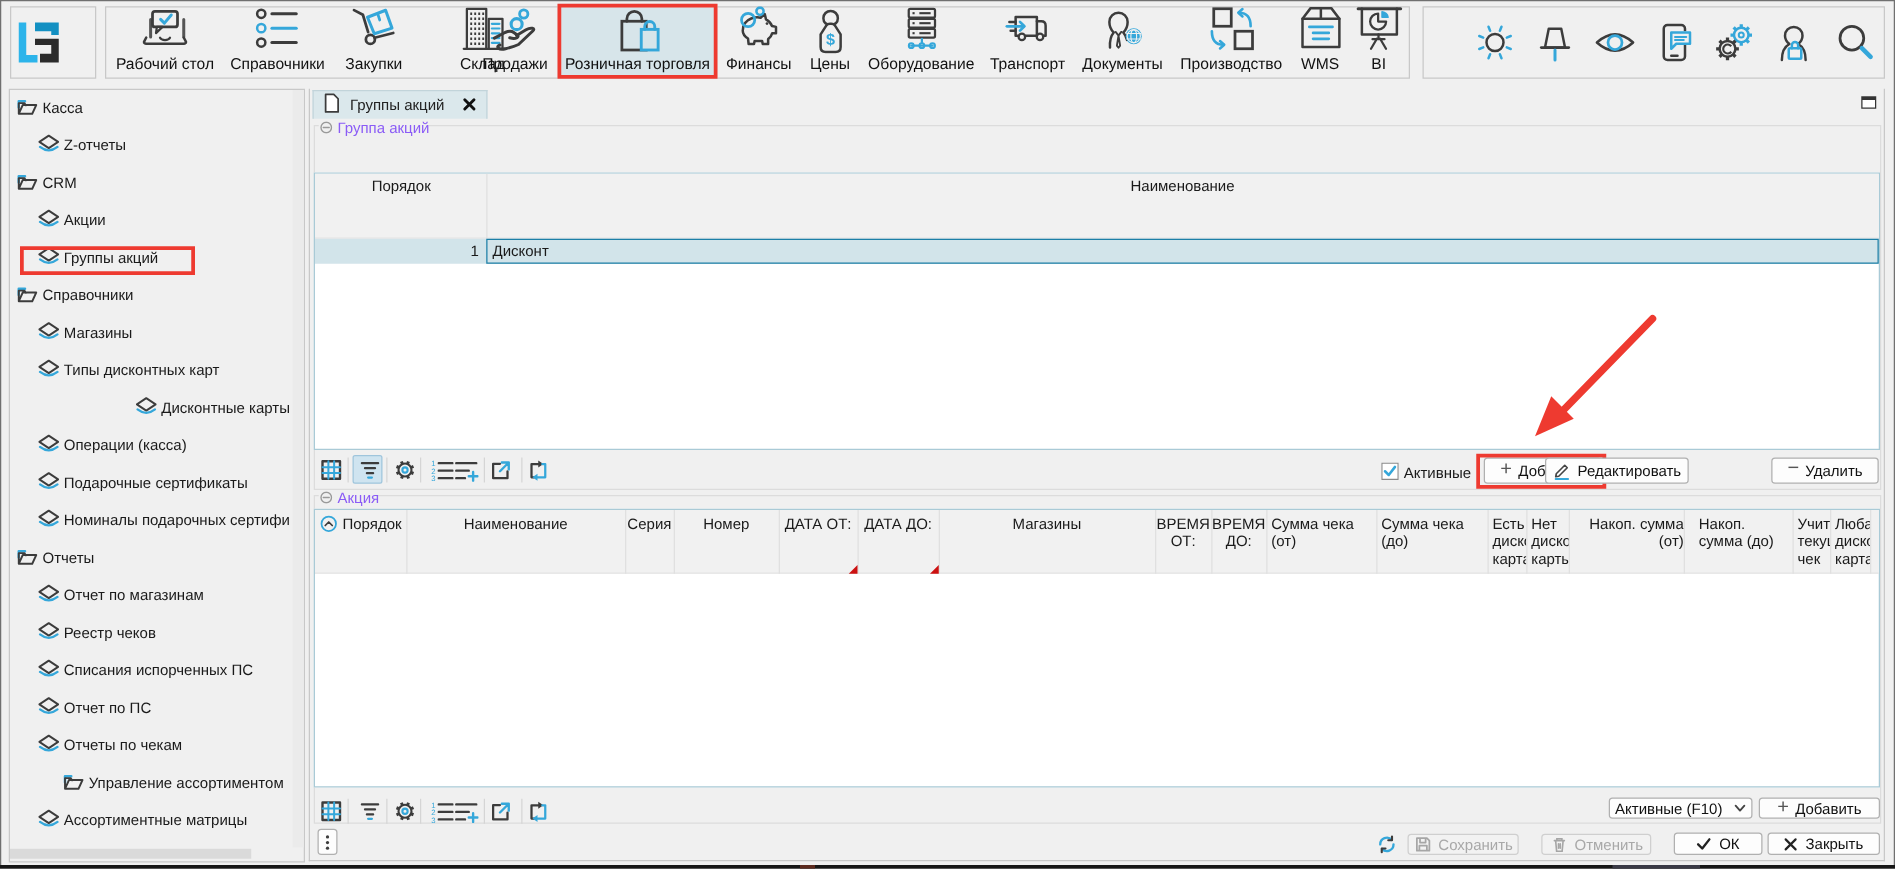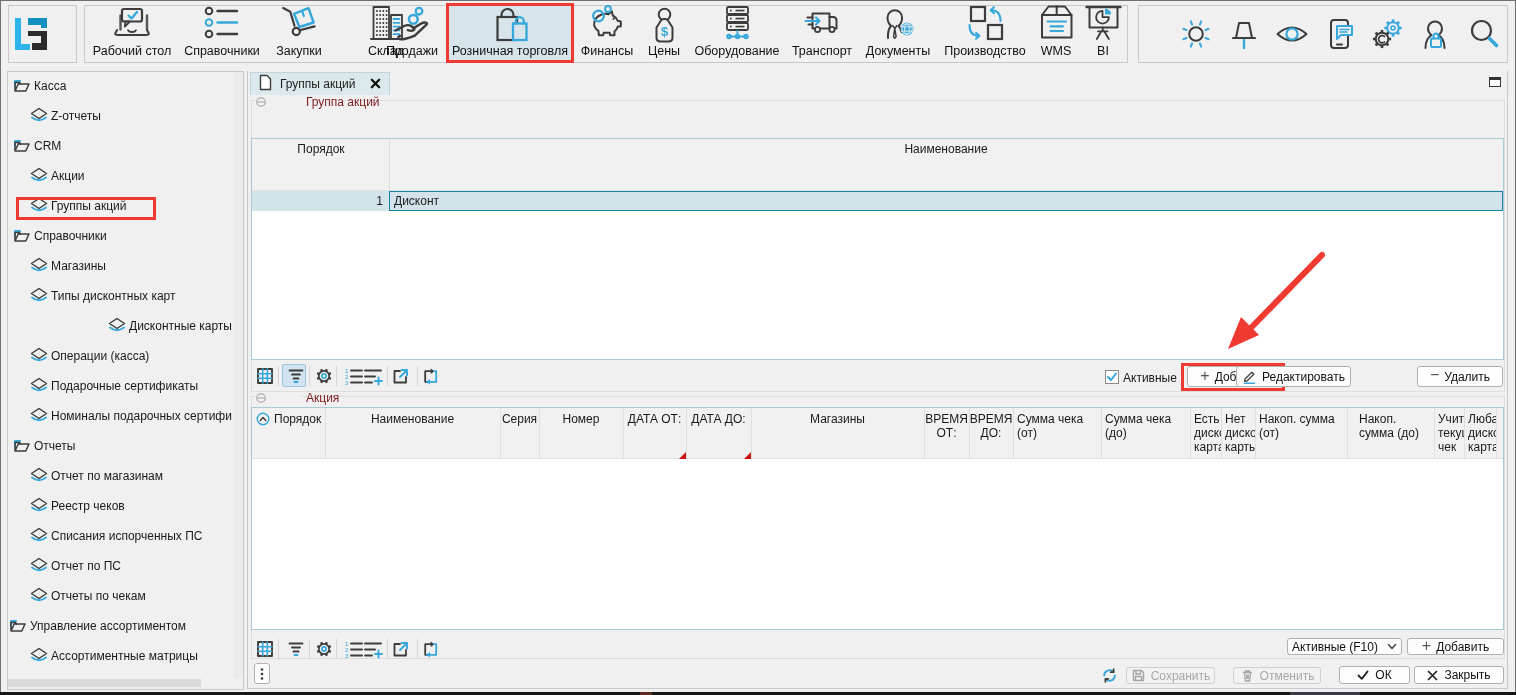--- a/index.html
+++ b/index.html
@@ -5,21 +5,21 @@
 body{font-family:"Liberation Sans",sans-serif;font-size:12px;color:#1a1a1a;background:#f0f0f0;position:relative;}
 .abs{position:absolute;}
 .tbitem{position:absolute;top:3px;height:60px;}
 .tbitem .ic{position:absolute;top:2px;left:50%;transform:translateX(-50%);}
 .tbitem .lb{position:absolute;bottom:5px;width:200px;left:50%;transform:translateX(-50%);font-size:12.5px;color:#111;text-align:center;}
 .snode{position:absolute;height:30px;line-height:30px;white-space:nowrap;}
 .snode svg{vertical-align:middle;margin-right:3px;position:relative;top:-1px;}
 .btn{position:absolute;background:#fdfdfd;border:1px solid #b0b0b0;border-radius:3px;font-size:12px;color:#111;display:flex;align-items:center;justify-content:center;white-space:nowrap;}
 .btn.dis{color:#a8a8a8;background:#f2f2f2;border-color:#cfcfcf;}
 .redbox{position:absolute;border:3px solid #ee3a30;}
-.gblabel{position:absolute;color:#7f1d1d;font-size:12px;margin-left:36px;}
+.gblabel{position:absolute;color:#8b5cf6;font-size:12px;}
 </style></head><body>
 <div class="abs" style="left:0;top:0;width:1516px;height:695px;border:1px solid #707070;"></div>
 <div class="abs" style="left:0;top:692px;width:1516px;height:3px;background:#161616;"></div>
 <div class="abs" style="left:640px;top:692px;width:12px;height:3px;background:#5c2a1e;"></div>
 <div class="abs" style="left:1290px;top:692px;width:70px;height:3px;background:#3a3a46;"></div>
 <div class="abs" style="left:8px;top:5px;width:69px;height:58px;border:1px solid #c8c8c8;"></div>
 <div class="abs" style="left:84px;top:5px;width:1044px;height:58px;border:1px solid #c8c8c8;"></div>
 <div class="abs" style="left:1138px;top:5px;width:370px;height:58px;border:1px solid #c8c8c8;"></div>
 <div class="abs" style="left:14px;top:17px;"><svg width="34" height="34" viewBox="0 0 34 34">
       <path d="M1 1 H7 V27 H16 V33 H1 Z" fill="#2cb4ea"></path>
@@ -332,21 +332,21 @@
       <path d="M2 10.5 Q9 16 16 10.5" stroke="#35a7da" stroke-width="1.8" fill="none" stroke-linecap="round" stroke-linejoin="round"></path>
     </svg><span style="font-size:12px;">Списания испорченных ПС</span></div>
 <div class="snode" style="left:30px;top:551px;width:202px;overflow:hidden;"><svg width="18" height="17" viewBox="0 0 18 17">
       <path d="M9 1.5 L16.5 6.5 L9 11.5 L1.5 6.5 Z" stroke="#3c3c3c" stroke-width="1.5" fill="none" stroke-linecap="round" stroke-linejoin="round"></path>
       <path d="M2 10.5 Q9 16 16 10.5" stroke="#35a7da" stroke-width="1.8" fill="none" stroke-linecap="round" stroke-linejoin="round"></path>
     </svg><span style="font-size:12px;">Отчет по ПС</span></div>
 <div class="snode" style="left:30px;top:581px;width:202px;overflow:hidden;"><svg width="18" height="17" viewBox="0 0 18 17">
       <path d="M9 1.5 L16.5 6.5 L9 11.5 L1.5 6.5 Z" stroke="#3c3c3c" stroke-width="1.5" fill="none" stroke-linecap="round" stroke-linejoin="round"></path>
       <path d="M2 10.5 Q9 16 16 10.5" stroke="#35a7da" stroke-width="1.8" fill="none" stroke-linecap="round" stroke-linejoin="round"></path>
     </svg><span style="font-size:12px;">Отчеты по чекам</span></div>
-<div class="snode" style="left:9px;top:611px;width:219px;overflow:hidden;"><svg width="18" height="16" viewBox="0 0 18 16">
+<div class="snode" style="left:29px;top:611px;width:219px;overflow:hidden;text-align:center;"><svg width="18" height="16" viewBox="0 0 18 16">
       <path d="M2 3 V8 M2 3 H7" stroke="#35a7da" stroke-width="2" fill="none" stroke-linecap="round" stroke-linejoin="round"></path>
       <path d="M2 13 L5.2 6 H16 L12.8 13 Z M2 13 V4.5 H6.5 l1.2 1.8" stroke="#3c3c3c" stroke-width="1.5" fill="none" stroke-linecap="round" stroke-linejoin="round"></path>
     </svg><span style="font-size:12px;">Управление ассортиментом</span></div>
 <div class="snode" style="left:30px;top:641px;width:202px;overflow:hidden;"><svg width="18" height="17" viewBox="0 0 18 17">
       <path d="M9 1.5 L16.5 6.5 L9 11.5 L1.5 6.5 Z" stroke="#3c3c3c" stroke-width="1.5" fill="none" stroke-linecap="round" stroke-linejoin="round"></path>
       <path d="M2 10.5 Q9 16 16 10.5" stroke="#35a7da" stroke-width="1.8" fill="none" stroke-linecap="round" stroke-linejoin="round"></path>
     </svg><span style="font-size:12px;">Ассортиментные матрицы</span></div>
 <div class="redbox" style="left:16px;top:197px;width:140px;height:23px;"></div>
 <div class="abs" style="left:234px;top:72px;width:9px;height:606px;background:#ebebeb;"></div>
 <div class="abs" style="left:8px;top:679px;width:225px;height:8px;background:#f0f0f0;"></div>
@@ -465,21 +465,21 @@
 <div class="abs" style="left:969px;top:412px;width:44px;height:46px;text-align:center;overflow:hidden;line-height:14px;">ВРЕМЯ ДО:</div>
 <div class="abs" style="left:1013px;top:408px;width:1px;height:51px;background:#e0e0e0;"></div>
 <div class="abs" style="left:1013px;top:412px;width:88px;height:46px;text-align:left;padding-left:4px;overflow:hidden;line-height:14px;">Сумма чека (от)</div>
 <div class="abs" style="left:1101px;top:408px;width:1px;height:51px;background:#e0e0e0;"></div>
 <div class="abs" style="left:1101px;top:412px;width:89px;height:46px;text-align:left;padding-left:4px;overflow:hidden;line-height:14px;">Сумма чека (до)</div>
 <div class="abs" style="left:1190px;top:408px;width:1px;height:51px;background:#e0e0e0;"></div>
 <div class="abs" style="left:1190px;top:412px;width:31px;height:46px;text-align:left;padding-left:4px;overflow:hidden;line-height:14px;">Есть диско карта</div>
 <div class="abs" style="left:1221px;top:408px;width:1px;height:51px;background:#e0e0e0;"></div>
 <div class="abs" style="left:1221px;top:412px;width:34px;height:46px;text-align:left;padding-left:4px;overflow:hidden;line-height:14px;">Нет диско карты</div>
 <div class="abs" style="left:1255px;top:408px;width:1px;height:51px;background:#e0e0e0;"></div>
-<div class="abs" style="left:1255px;top:412px;width:92px;height:46px;text-align:left;padding-left:4px;overflow:hidden;line-height:14px;">Накоп. сумма (от)</div>
+<div class="abs" style="left:1255px;top:412px;width:92px;height:46px;text-align:right;padding-left:4px;overflow:hidden;line-height:14px;">Накоп. сумма (от)</div>
 <div class="abs" style="left:1347px;top:408px;width:1px;height:51px;background:#e0e0e0;"></div>
 <div class="abs" style="left:1347px;top:412px;width:87px;height:46px;text-align:left;padding-left:12px;overflow:hidden;line-height:14px;">Накоп. сумма (до)</div>
 <div class="abs" style="left:1434px;top:408px;width:1px;height:51px;background:#e0e0e0;"></div>
 <div class="abs" style="left:1434px;top:412px;width:30px;height:46px;text-align:left;padding-left:4px;overflow:hidden;line-height:14px;">Учить текущ чек</div>
 <div class="abs" style="left:1464px;top:408px;width:1px;height:51px;background:#e0e0e0;"></div>
 <div class="abs" style="left:1464px;top:412px;width:32px;height:46px;text-align:left;padding-left:4px;overflow:hidden;line-height:14px;">Любая диско карта</div>
 <div class="abs" style="left:1496px;top:408px;width:1px;height:51px;background:#e0e0e0;"></div>
 <div class="abs" style="left:256px;top:412px;"><svg width="14" height="14" viewBox="0 0 14 14">
       <circle cx="7" cy="7" r="5.8" stroke="#35a7da" stroke-width="1.4" fill="none"></circle>
       <path d="M4.2 8.4 L7 5.6 L9.8 8.4" stroke="#3c3c3c" stroke-width="1.4" fill="none" stroke-linecap="round" stroke-linejoin="round"></path>

